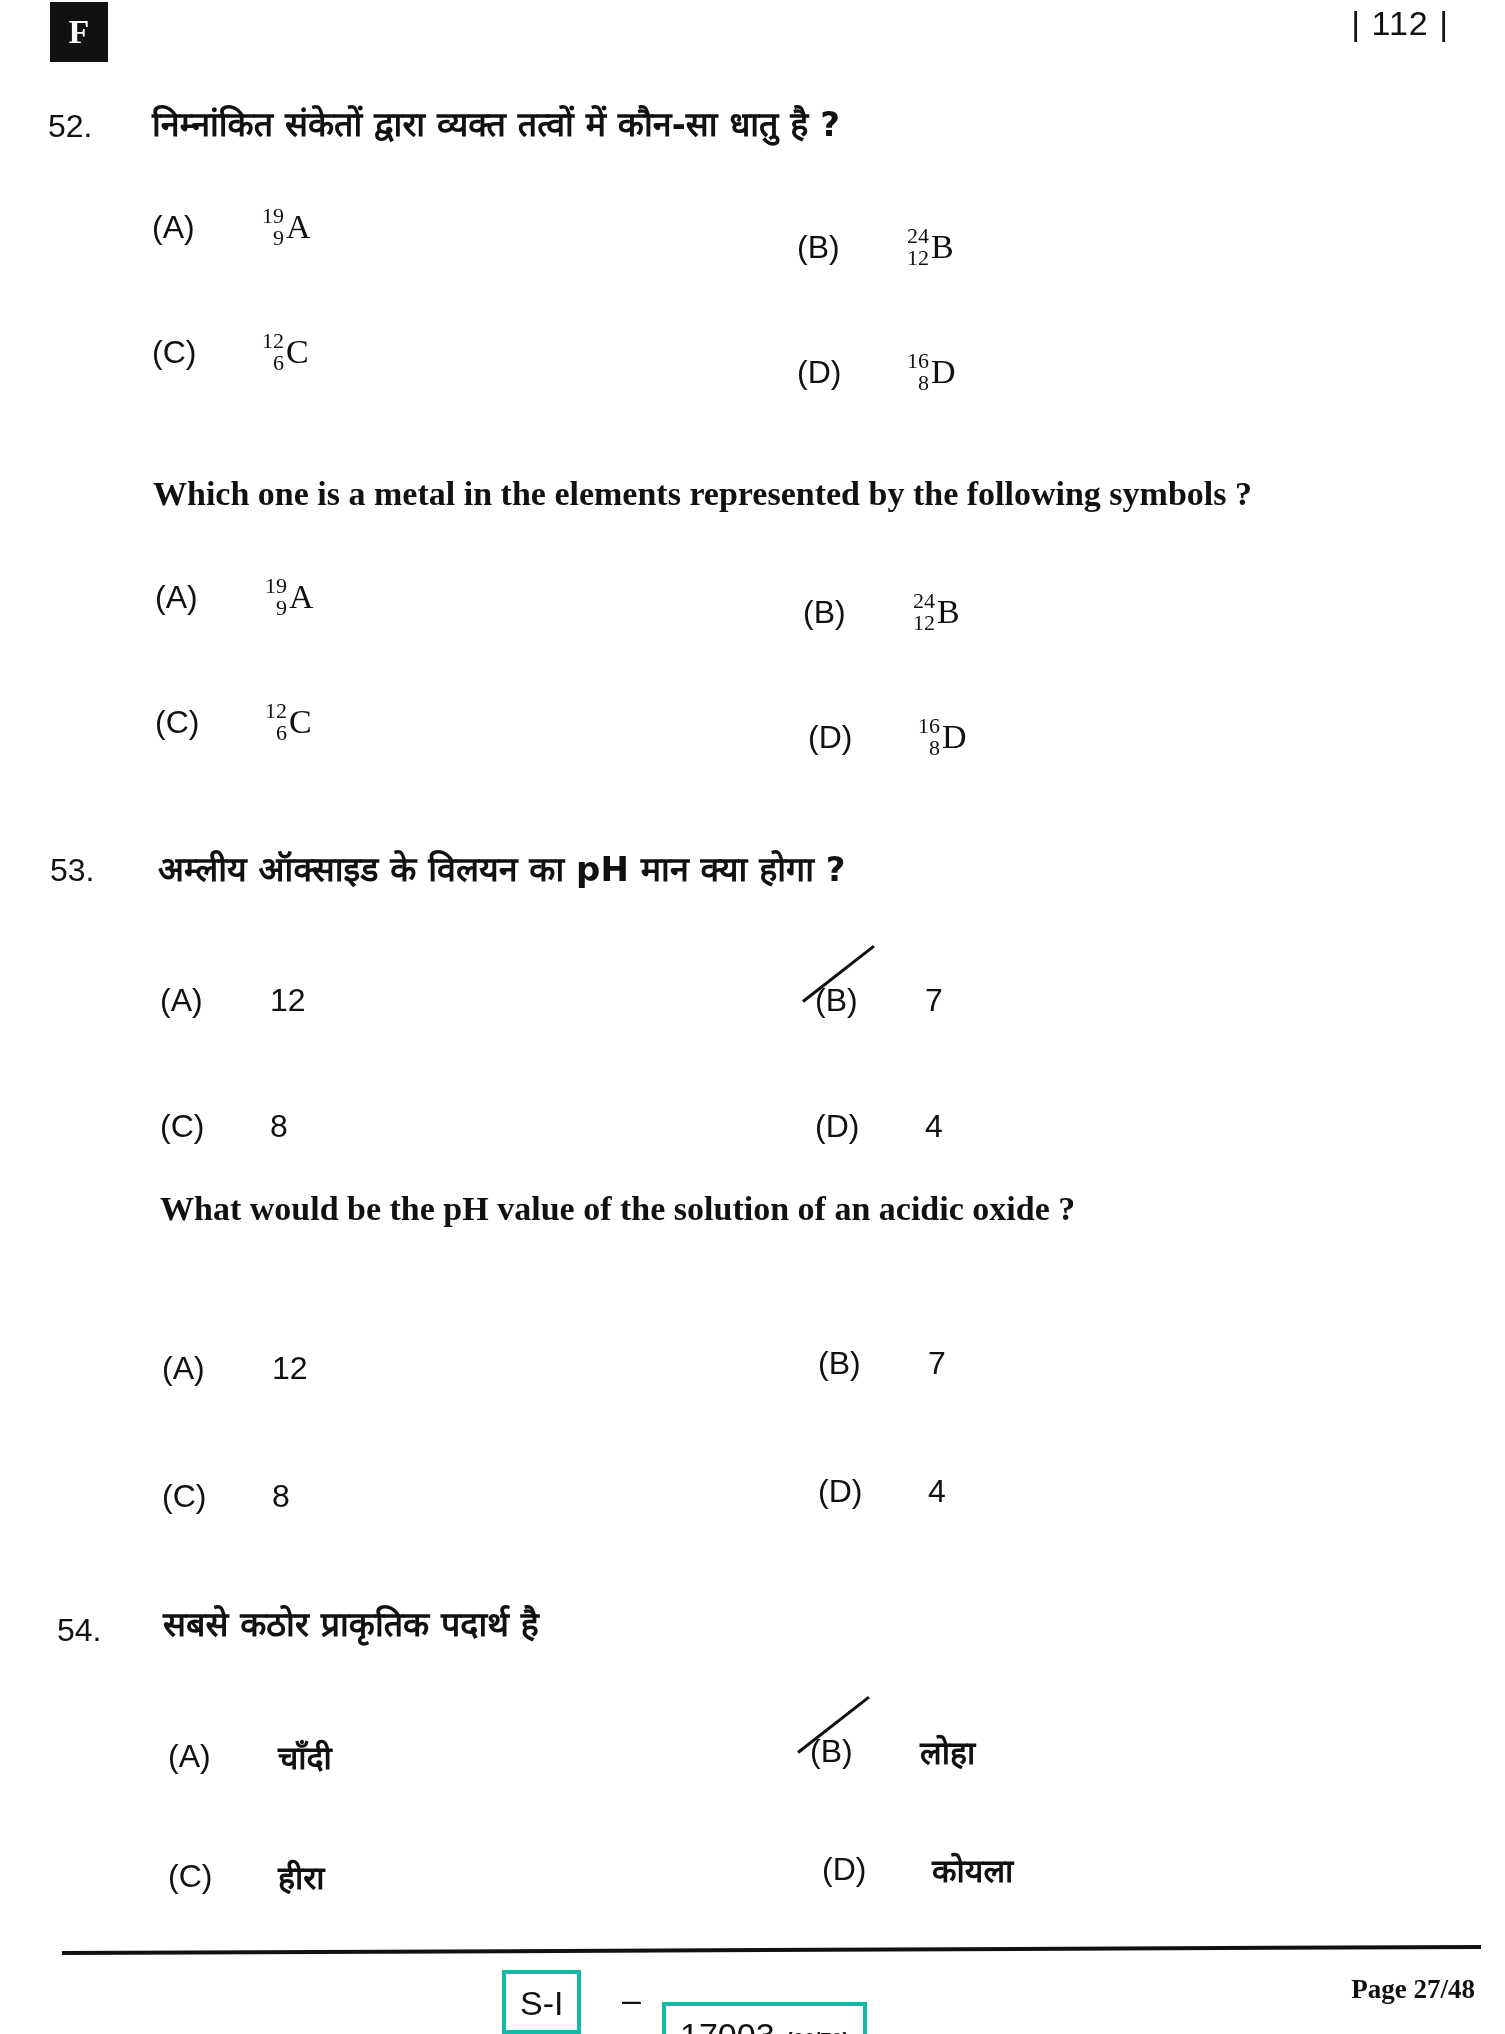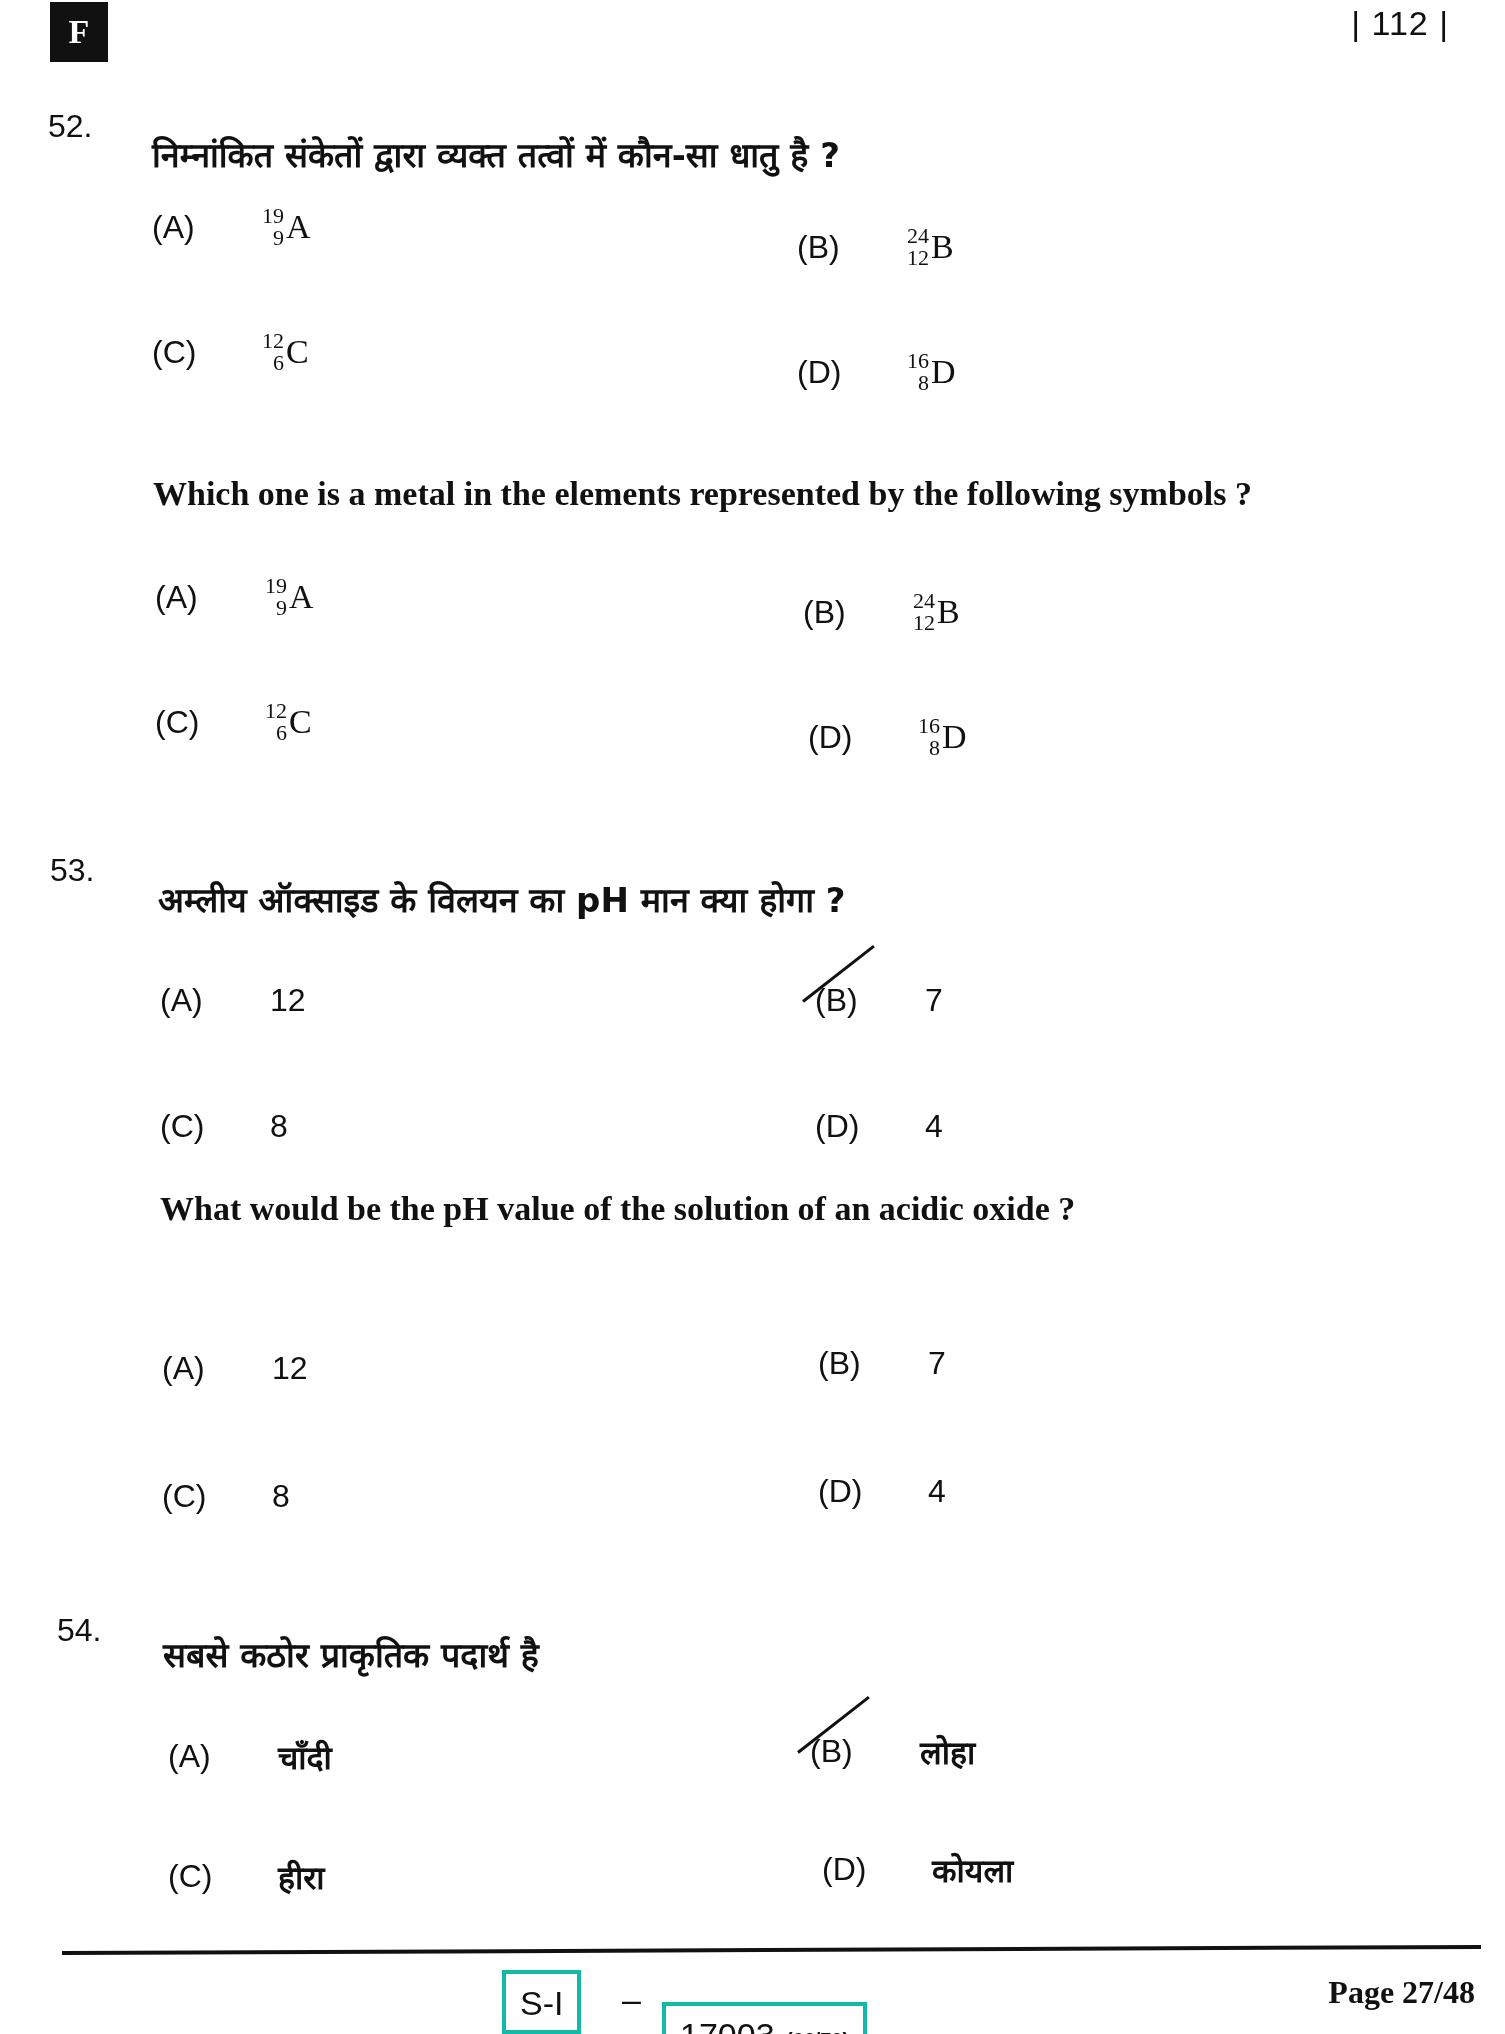--- a/index.html
+++ b/index.html
@@ -7,39 +7,39 @@
     width: 1505px; height: 2034px; position: relative; overflow: hidden;
     font-family: "Liberation Serif", "DejaVu Serif", serif; color: #111;
   }
   .abs { position: absolute; }
   .f-badge {
     left: 50px; top: 2px; width: 58px; height: 60px; background: #111; color: #fff;
     font-weight: bold; font-size: 34px; text-align: center; line-height: 60px;
   }
   .page-code { right: 56px; top: 4px; font-size: 34px; letter-spacing: 1px; font-family: "Liberation Sans", sans-serif; }
   .qnum { font-family: "Liberation Sans", sans-serif; font-size: 32px; }
-  .qtext-hi { font-family: "DejaVu Sans", sans-serif; font-size: 34px; font-weight: bold; margin-top: 31px; }
+  .qtext-hi { font-family: "DejaVu Sans", sans-serif; font-size: 34px; font-weight: bold; }
   .qtext-en { font-size: 34px; font-weight: bold; }
   .opt { font-family: "Liberation Sans", sans-serif; font-size: 32px; display: flex; align-items: center; }
   .opt .lbl { width: 110px; position: relative; }
   .opt .val { font-size: 32px; }
   .opt .val-hi { font-family: "DejaVu Sans", sans-serif; font-weight: bold; font-size: 32px; }
   .nuclide { display: inline-flex; align-items: center; font-family: "Liberation Serif", serif; font-size: 34px; }
   .nuclide .nums { display: inline-flex; flex-direction: column; align-items: flex-end; font-size: 22px; line-height: 22px; margin-right: 2px; }
   .strike::after {
     content: ""; position: absolute; left: -12px; top: 18px; width: 90px; height: 3px;
     background: #111; transform: rotate(-38deg); transform-origin: left center;
   }
   .rule { left: 62px; right: 24px; top: 1948px; height: 4px; background: #111; transform: rotate(-0.25deg); }
   .footer-box {
     border: 4px solid #14b8a6; font-family: "Liberation Sans", sans-serif; font-size: 34px; padding: 0 14px; height: 56px; line-height: 58px; top: 1970px;
   }
   .footer-box small { font-size: 20px; font-weight: bold; }
   .footer-dash { top: 1970px; font-size: 34px; line-height: 58px; font-family: "Liberation Sans", sans-serif; }
-  .page-no { right: 30px; top: 1974px; font-size: 32px; font-weight: bold; text-align: center; }
+  .page-no { right: 30px; top: 1974px; font-size: 27px; font-weight: bold; text-align: center; }
 </style>
 </head>
 <body>
 
 <div class="abs f-badge">F</div>
 <div class="abs page-code">| 112 |</div>
 
 <div class="abs qnum" style="left:48px; top:108px;">52.</div>
 <div class="abs qtext-hi" style="left:152px; top:100px;">निम्नांकित संकेतों द्वारा व्यक्त तत्वों में कौन-सा धातु है ?</div>
 

